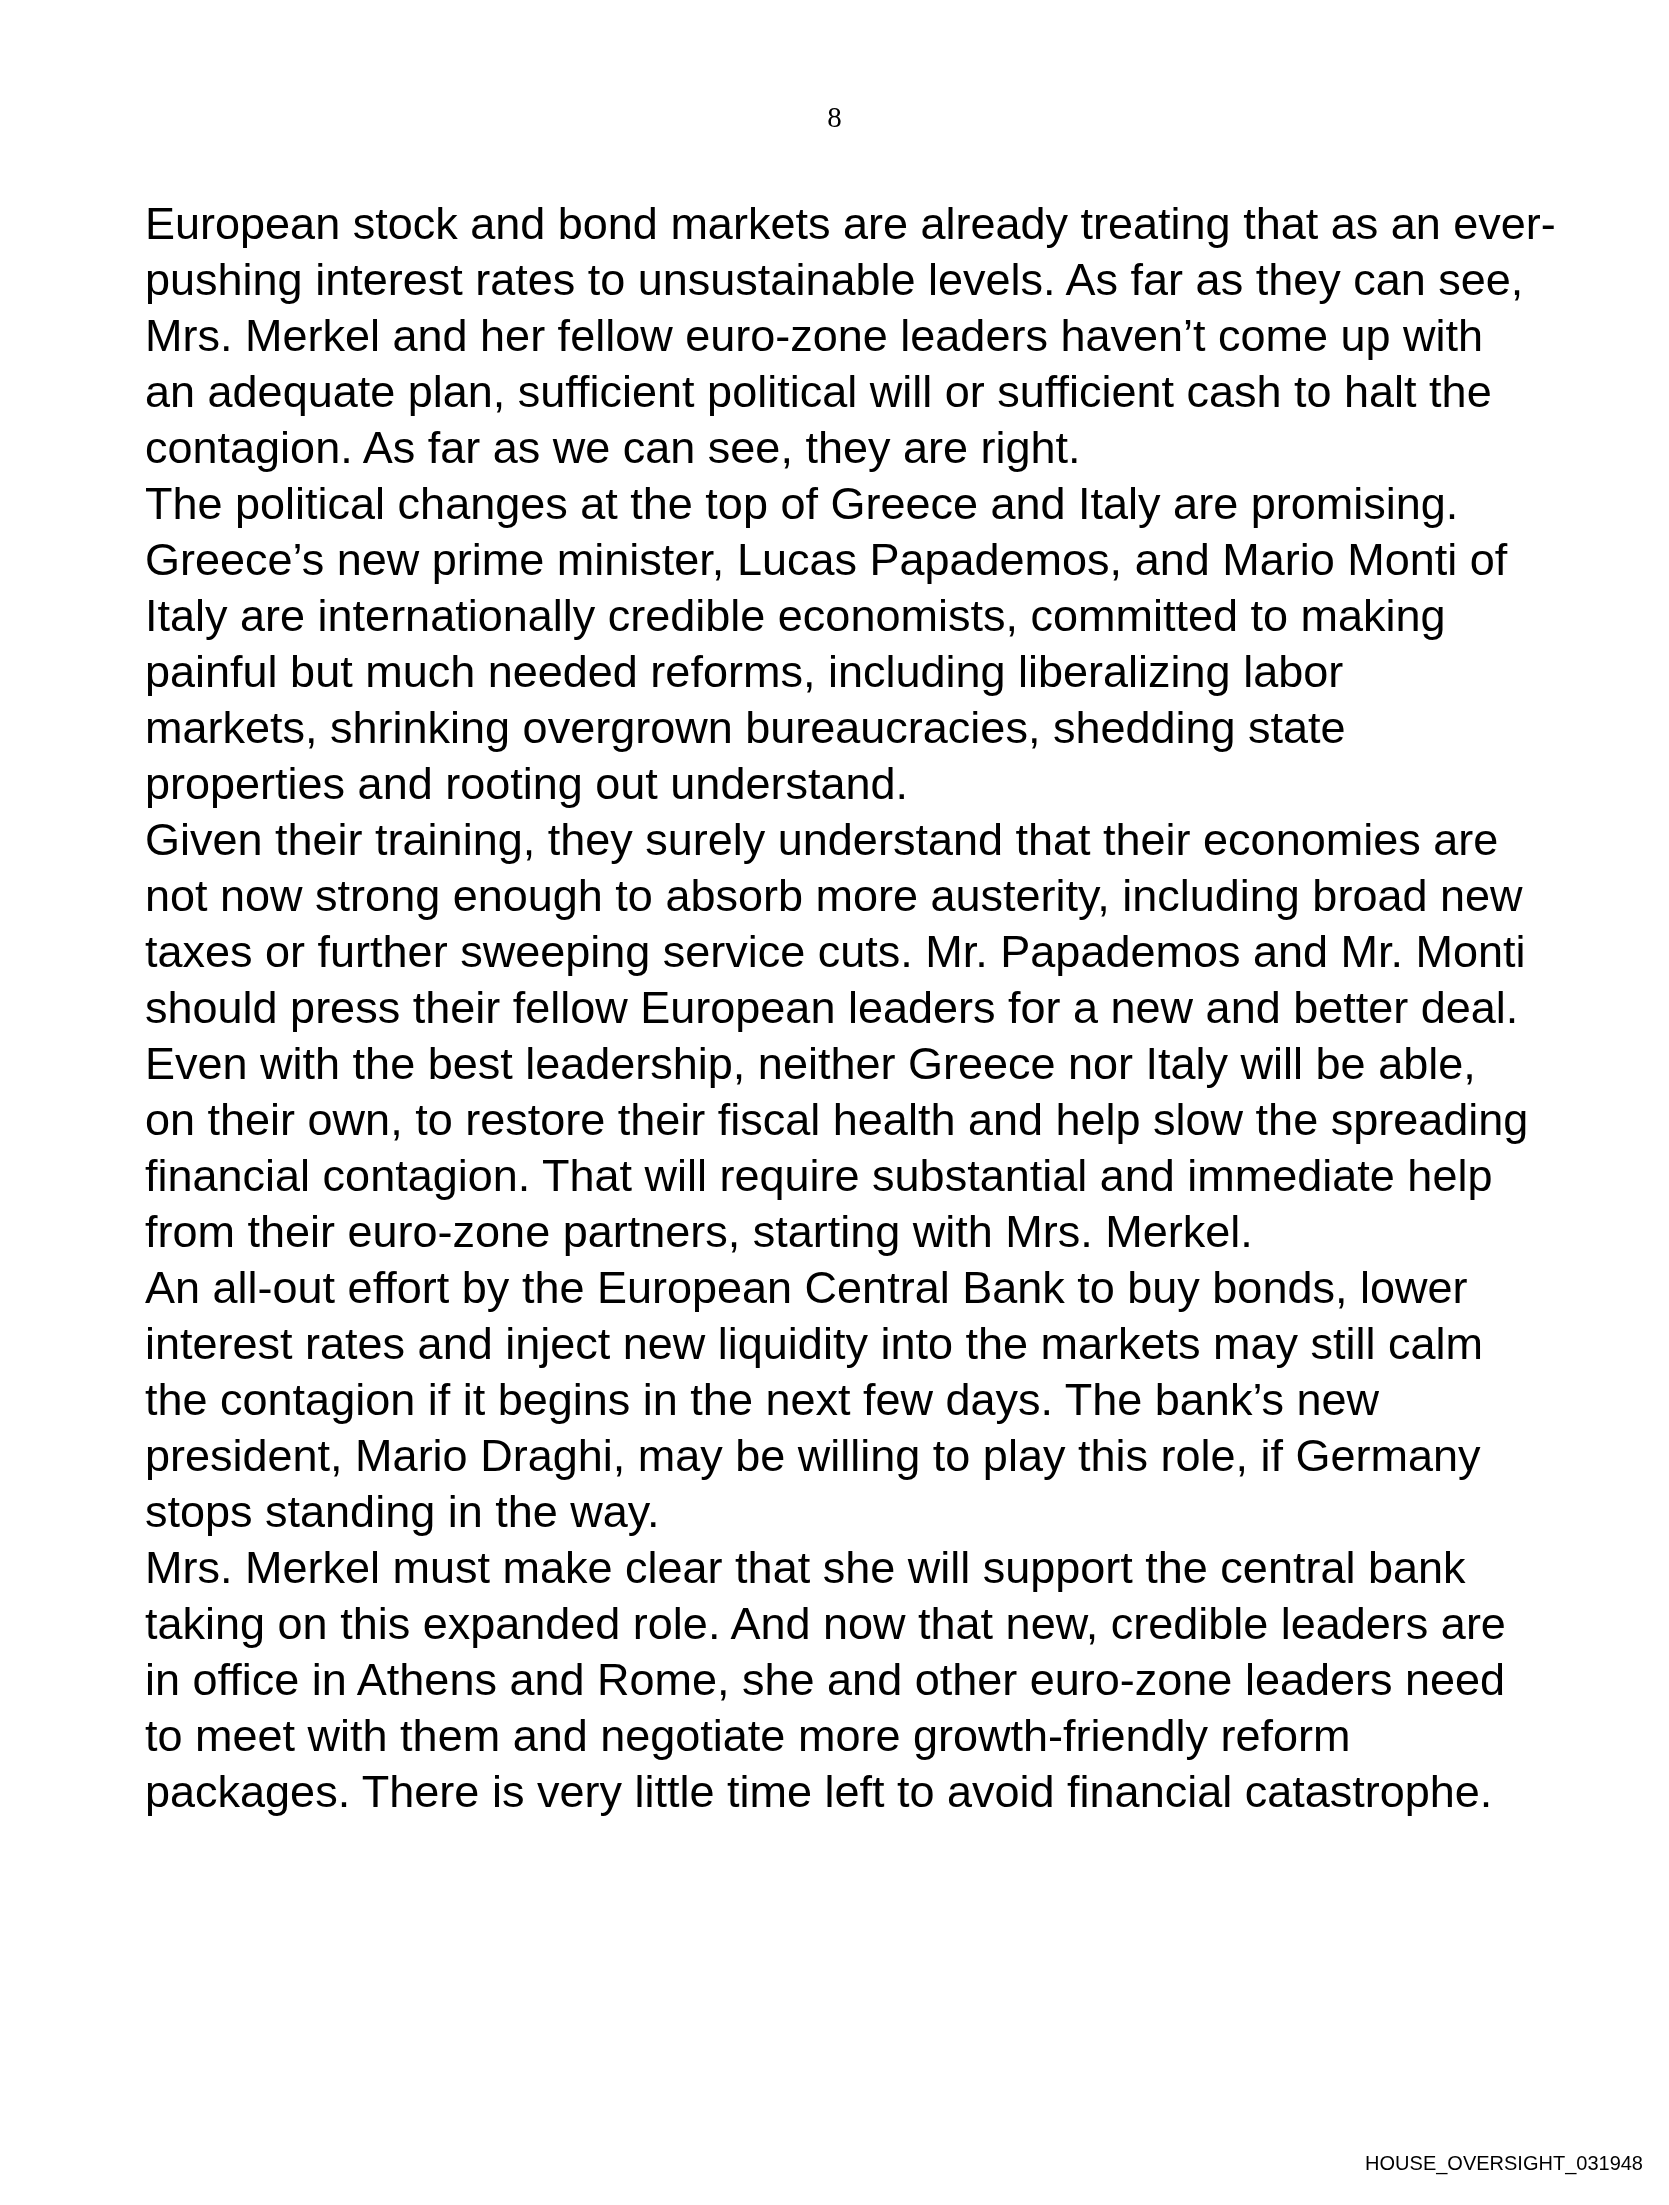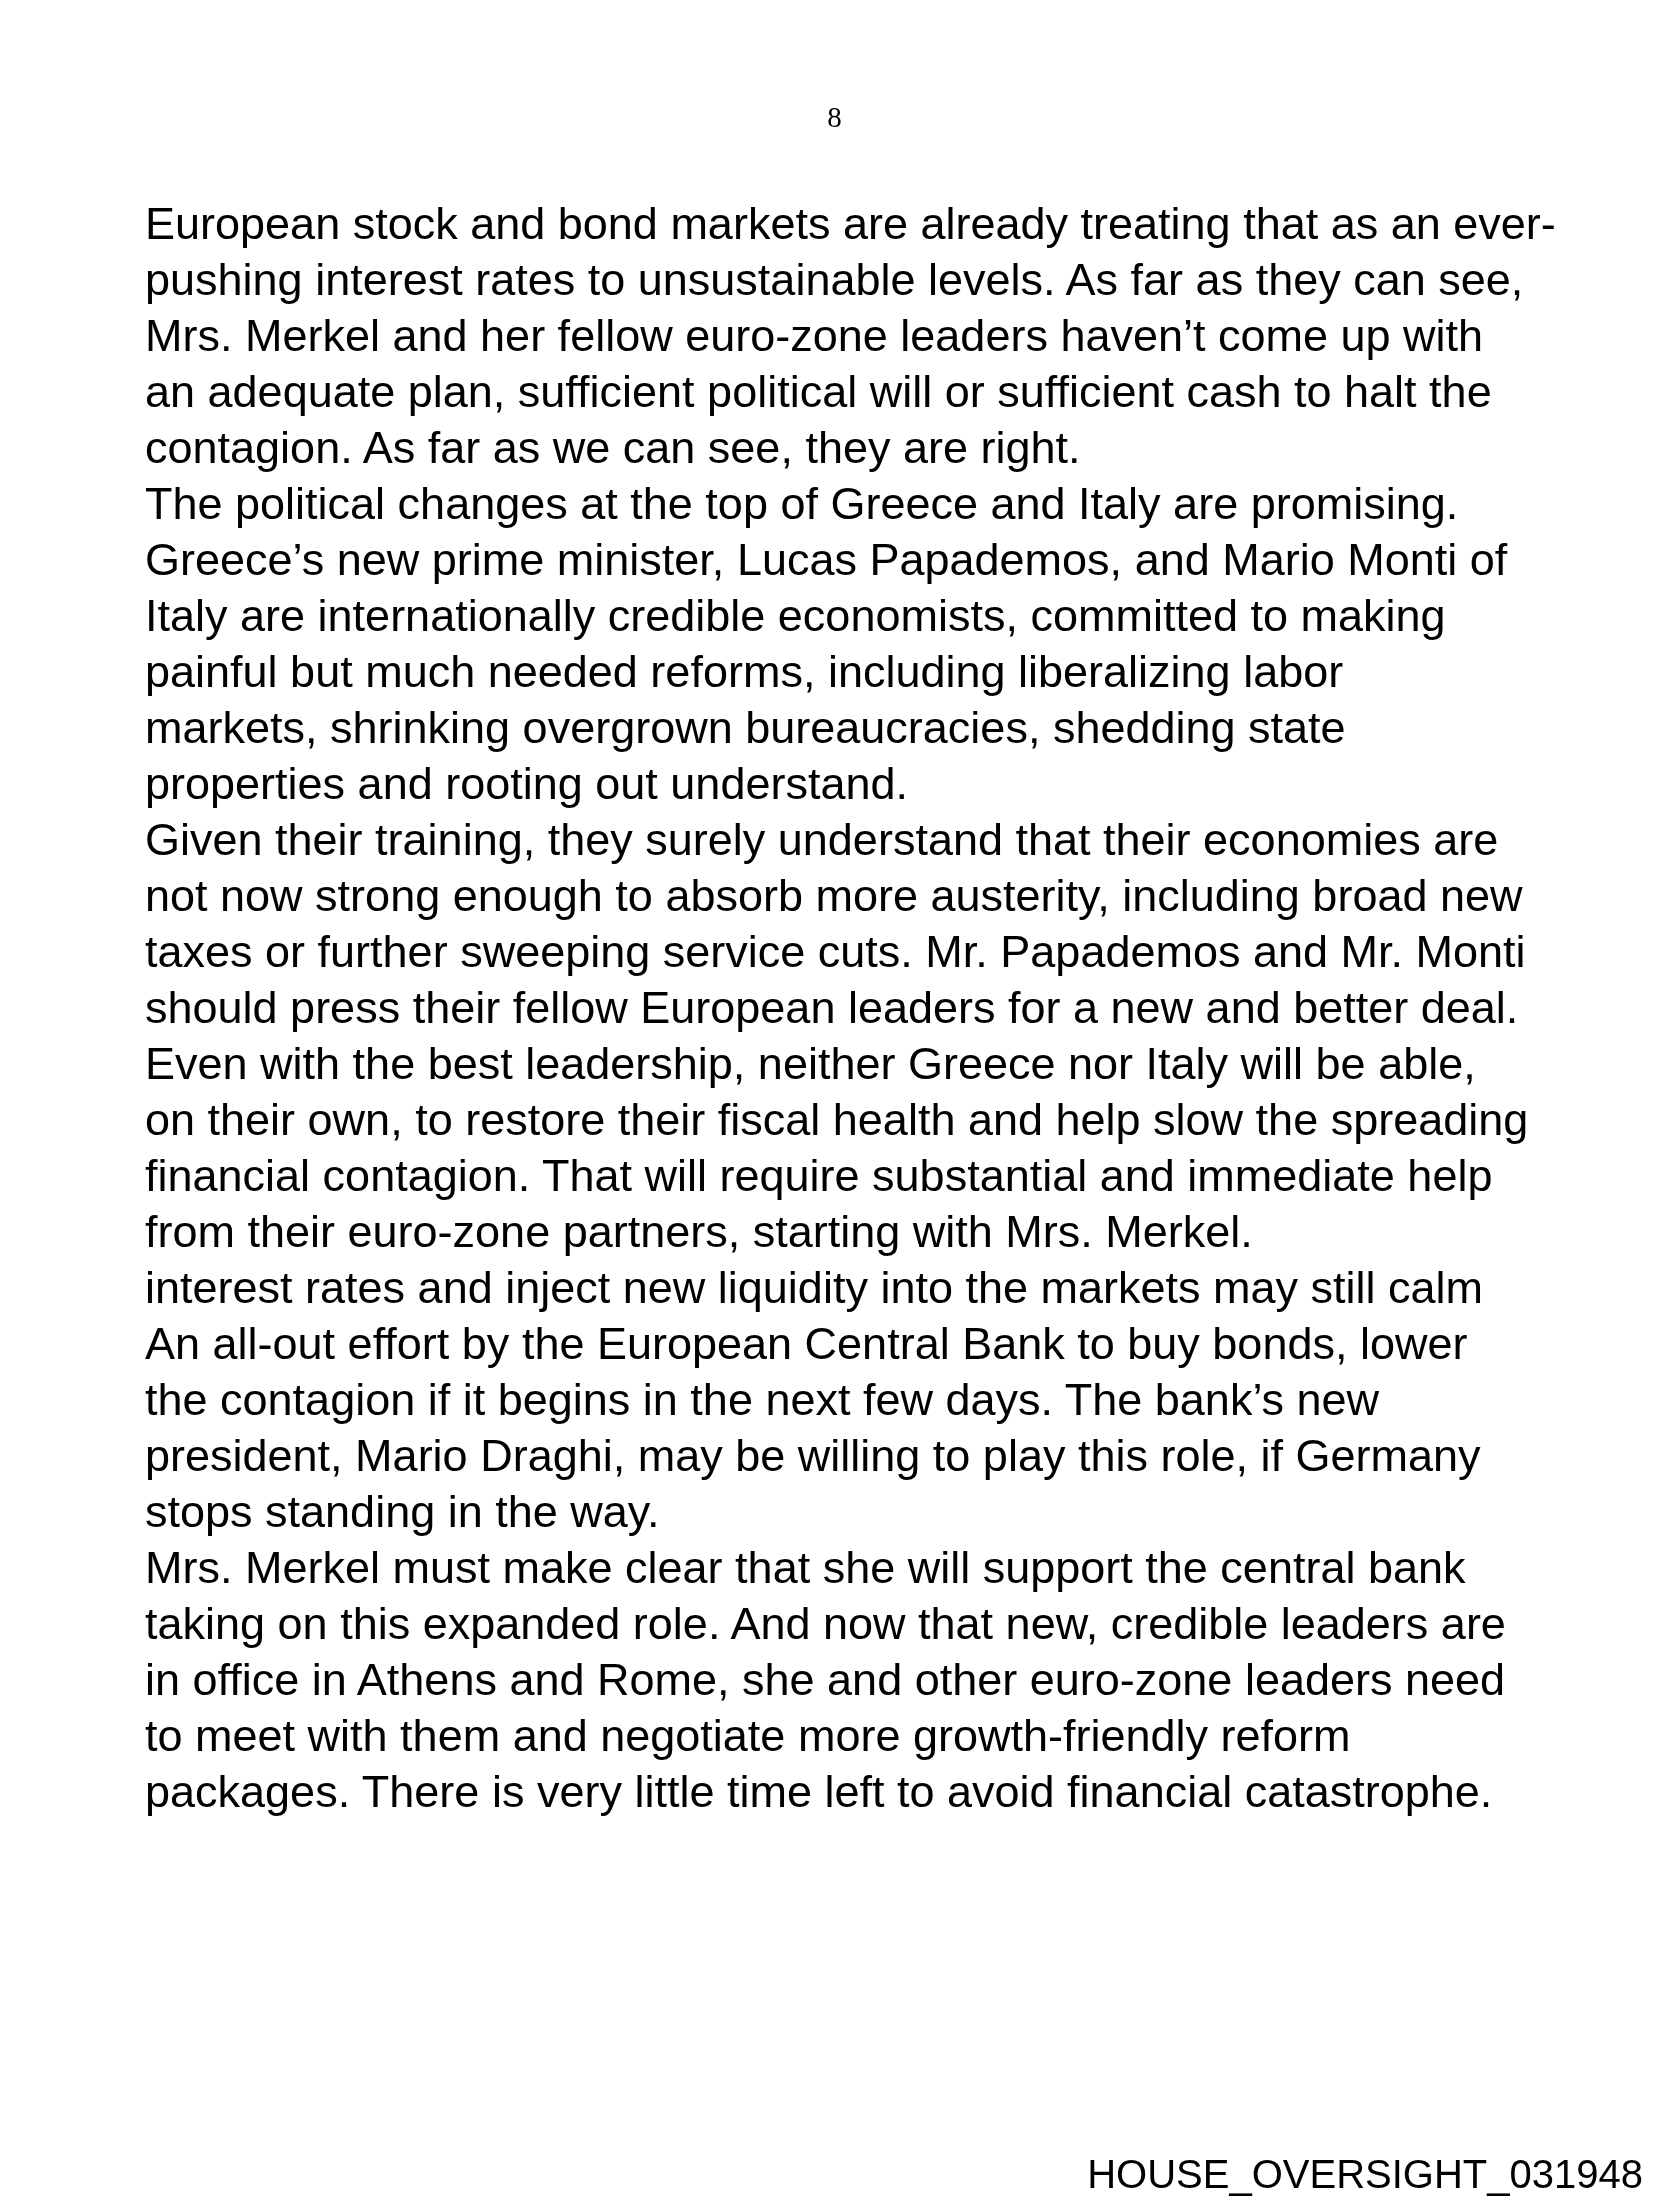--- a/index.html
+++ b/index.html
@@ -8,21 +8,21 @@
     position: absolute; top: 101px; left: 0; width: 1669px; text-align: center;
     font-family: "Liberation Serif", serif; font-size: 29px; color: #000;
   }
   .body-text {
     position: absolute; top: 196px; left: 145px; width: 1414px;
     font-family: Liberation Sans, sans-serif; font-size: 45px; line-height: 56px; color: #000;
   }
   .line { white-space: nowrap; display: block; }
   .footer-id {
     position: absolute; top: 2152px; right: 26px;
-    font-family: "Liberation Sans", sans-serif; font-size: 40px; color: #000;
+    font-family: "Liberation Sans", sans-serif; font-size: 20px; color: #000;
   }
 </style>
 </head>
 <body>
 
 <div class="page-number">8</div>
 
 <div class="body-text">
   <span class="line">European stock and bond markets are already treating that as an ever-</span>
   <span class="line">pushing interest rates to unsustainable levels. As far as they can see,</span>
@@ -36,22 +36,22 @@
   <span class="line">markets, shrinking overgrown bureaucracies, shedding state</span>
   <span class="line">properties and rooting out understand.</span>
   <span class="line">Given their training, they surely understand that their economies are</span>
   <span class="line">not now strong enough to absorb more austerity, including broad new</span>
   <span class="line">taxes or further sweeping service cuts. Mr. Papademos and Mr. Monti</span>
   <span class="line">should press their fellow European leaders for a new and better deal.</span>
   <span class="line">Even with the best leadership, neither Greece nor Italy will be able,</span>
   <span class="line">on their own, to restore their fiscal health and help slow the spreading</span>
   <span class="line">financial contagion. That will require substantial and immediate help</span>
   <span class="line">from their euro-zone partners, starting with Mrs. Merkel.</span>
+  <span class="line">An all-out effort by the European Central Bank to buy bonds, lower</span>
   <span class="line">interest rates and inject new liquidity into the markets may still calm</span>
-  <span class="line">An all-out effort by the European Central Bank to buy bonds, lower</span>
   <span class="line">the contagion if it begins in the next few days. The bank’s new</span>
   <span class="line">president, Mario Draghi, may be willing to play this role, if Germany</span>
   <span class="line">stops standing in the way.</span>
   <span class="line">Mrs. Merkel must make clear that she will support the central bank</span>
   <span class="line">taking on this expanded role. And now that new, credible leaders are</span>
   <span class="line">in office in Athens and Rome, she and other euro-zone leaders need</span>
   <span class="line">to meet with them and negotiate more growth-friendly reform</span>
   <span class="line">packages. There is very little time left to avoid financial catastrophe.</span>
 </div>
 

